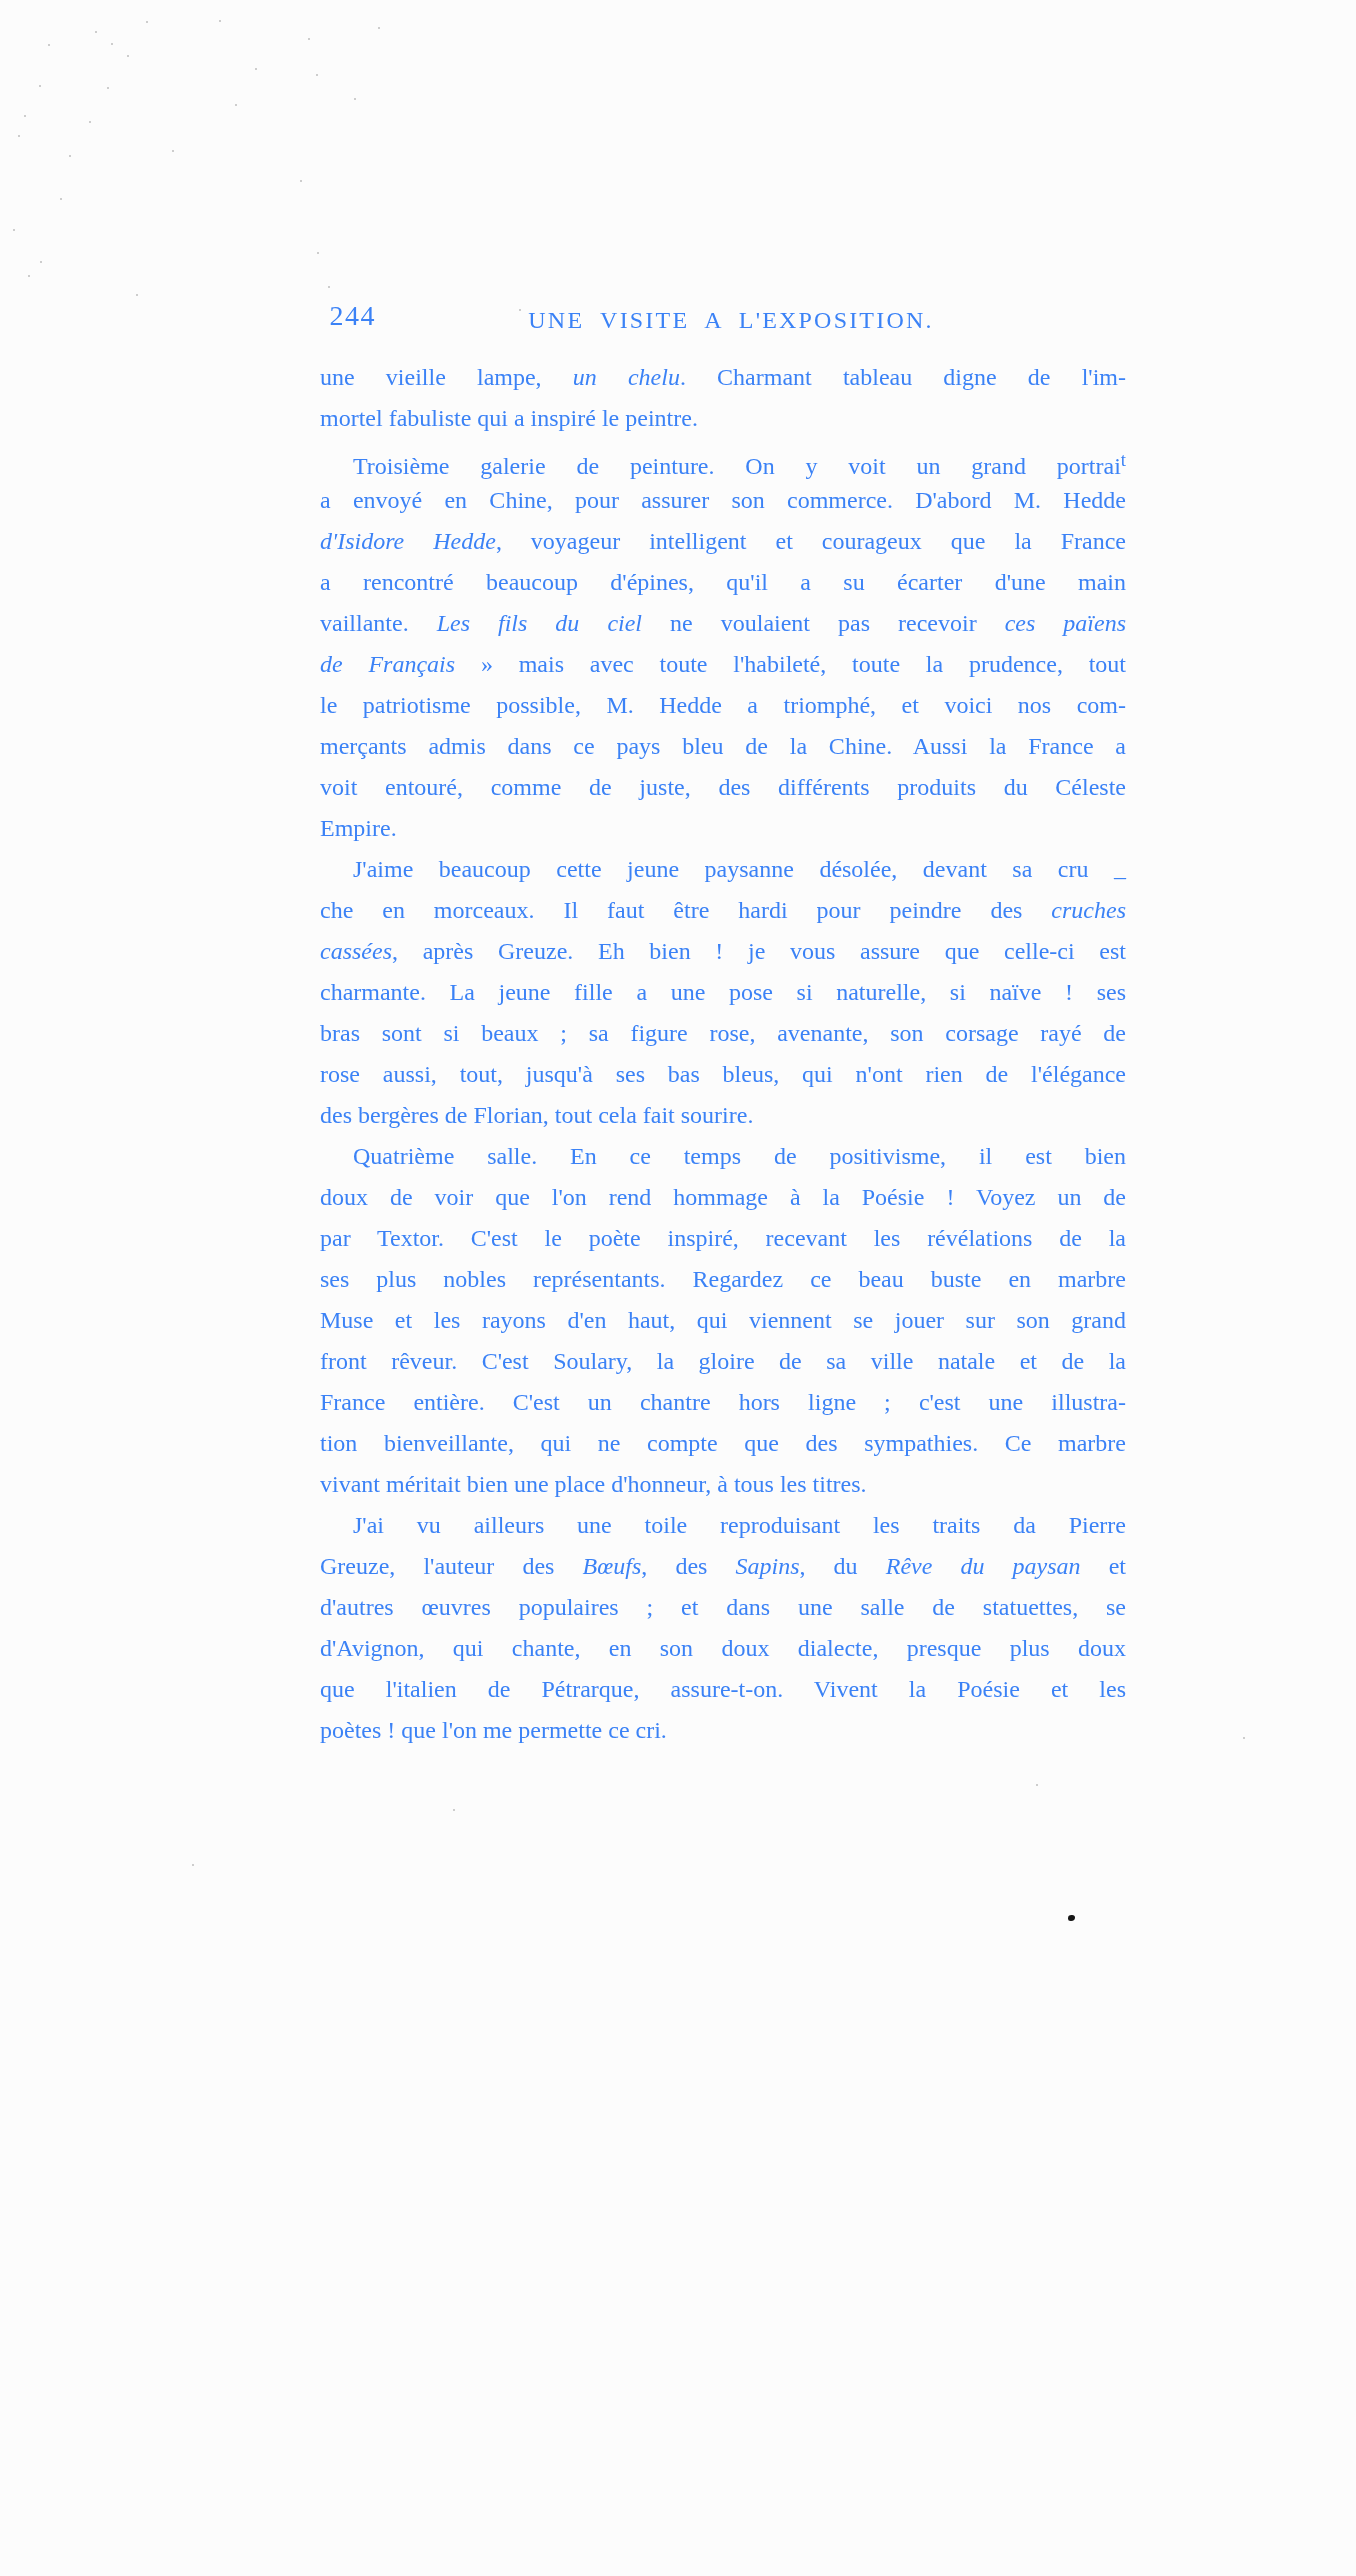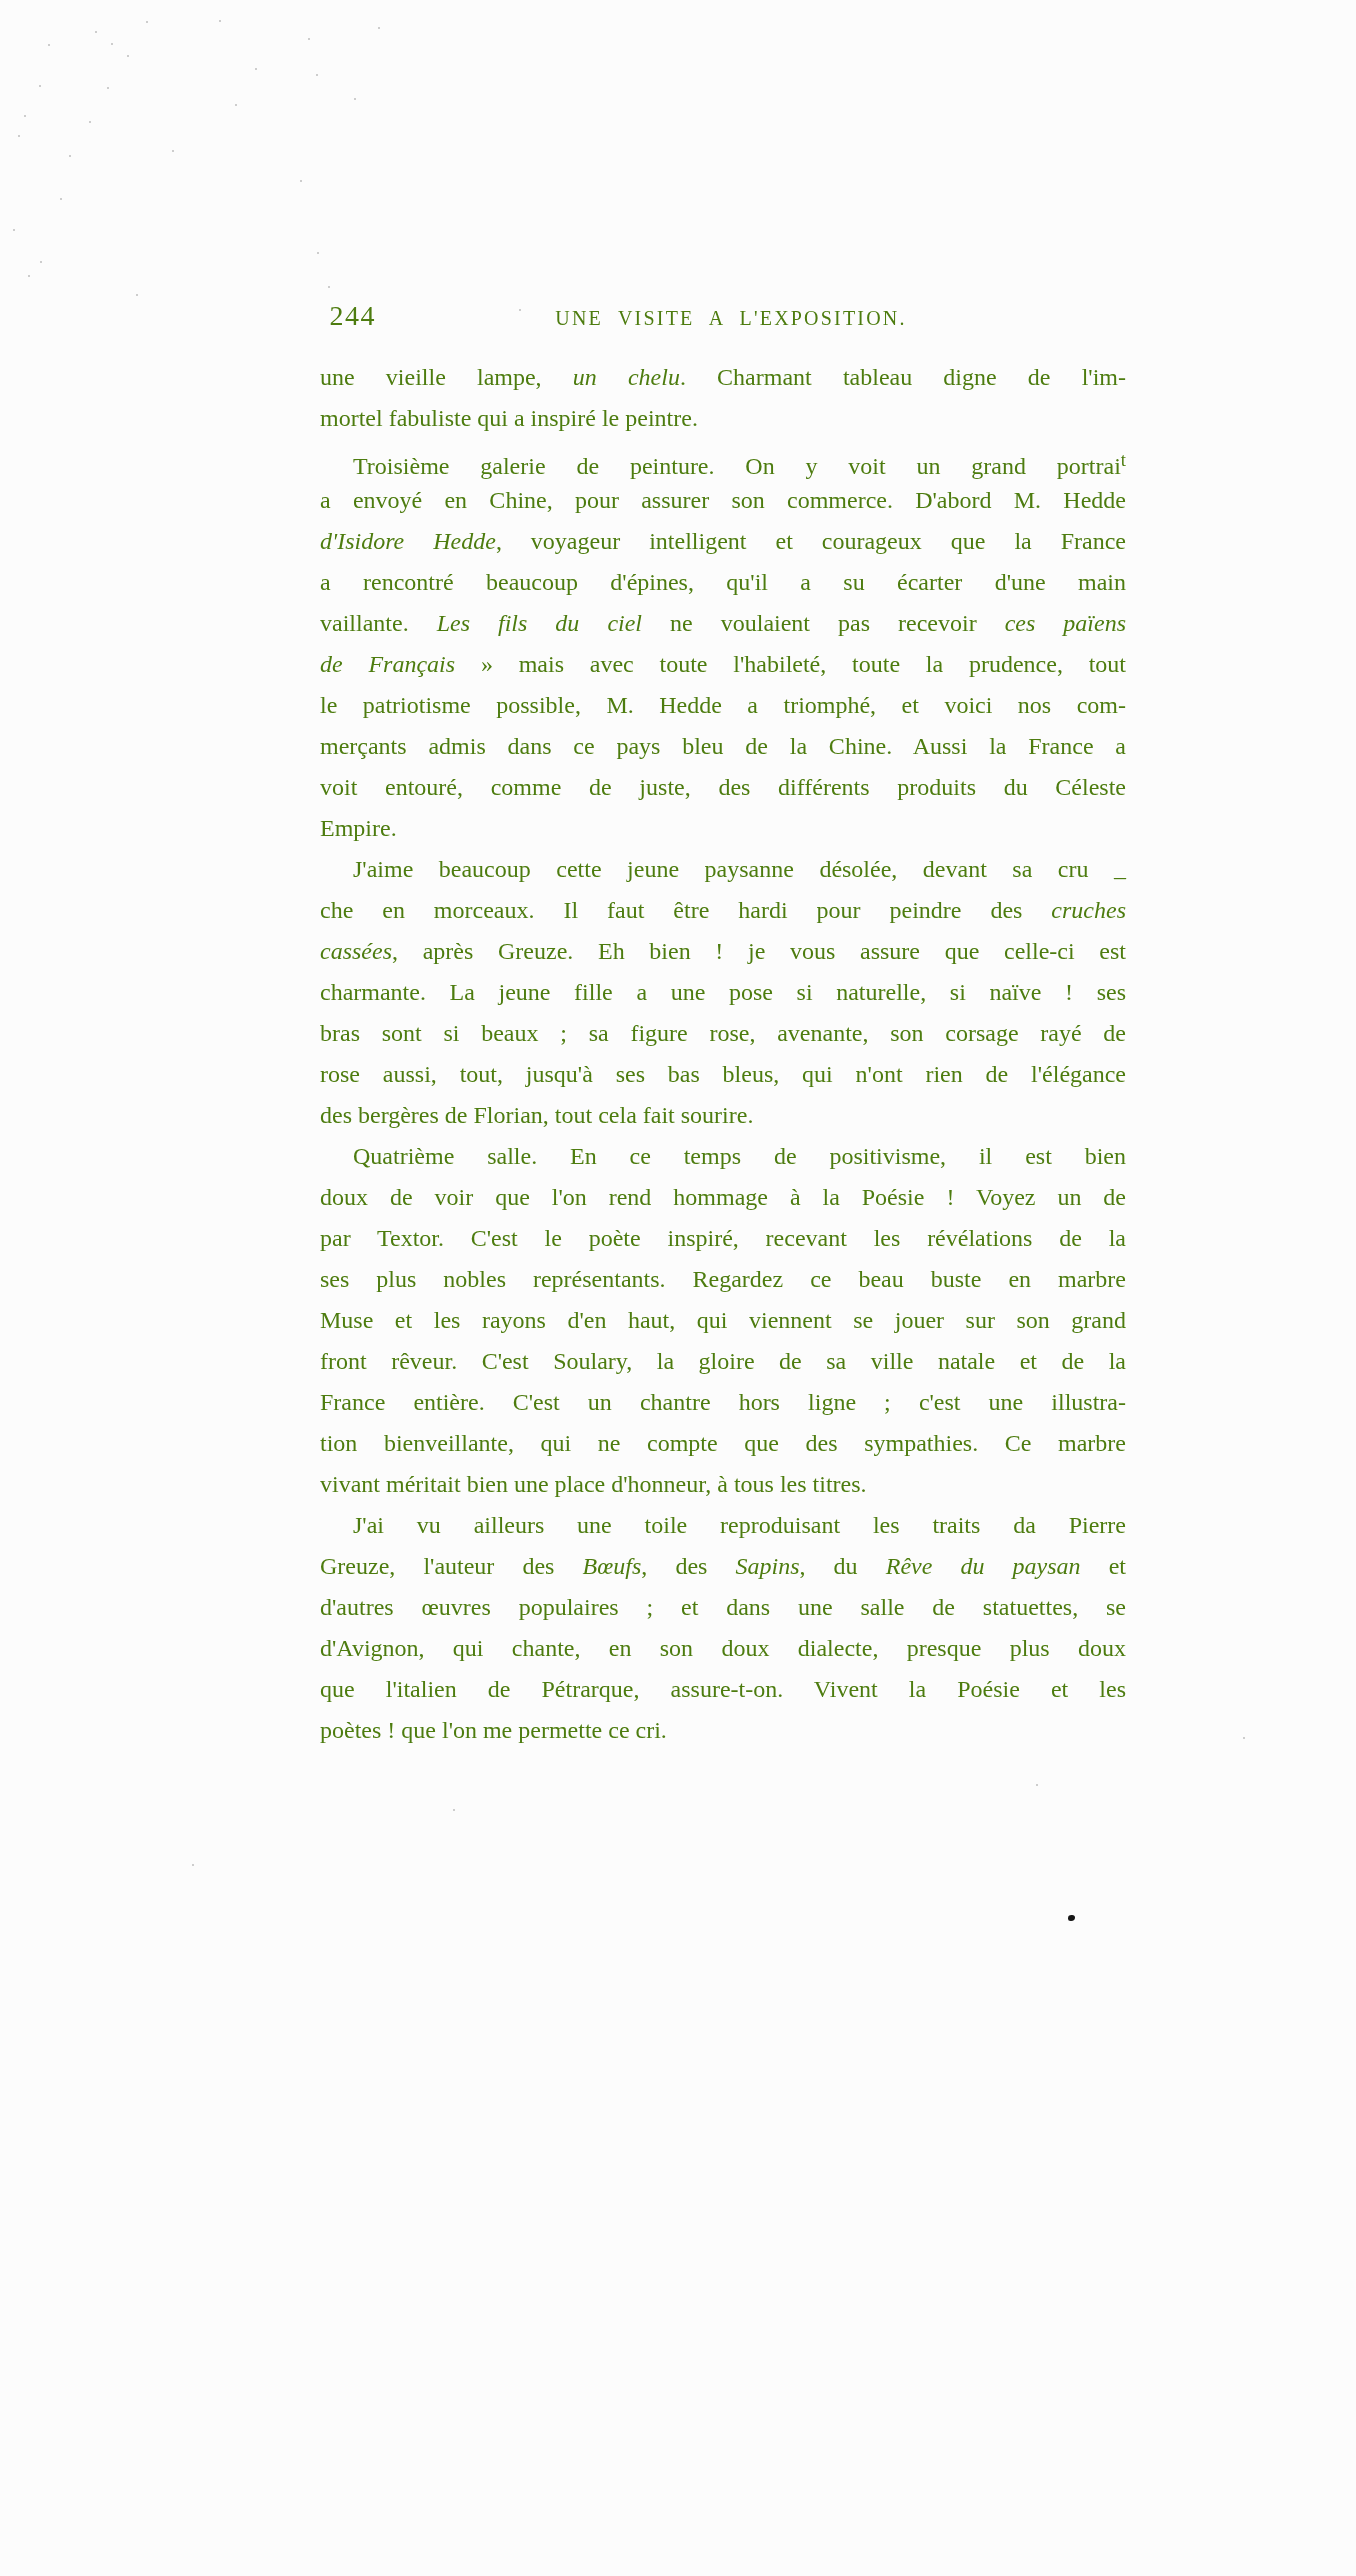--- a/index.html
+++ b/index.html
@@ -7,21 +7,21 @@
     padding: 0;
     background: #fcfcfc;
   }
   .page {
     position: relative;
     width: 1356px;
     height: 2180px;
     background: #fcfcfc;
     overflow: hidden;
     font-family: "Liberation Serif", "DejaVu Serif", serif;
-    color: #4d7c0f;
+    color: #3b82f6;
   }
   
   .header {
     position: absolute;
     left: 328px;
     top: 300px;
     width: 806px;
     height: 40px;
   }
   .page-number {
@@ -30,21 +30,21 @@
     top: 0px;
     font-size: 28px;
     letter-spacing: 1.5px;
   }
   .running-title {
     position: absolute;
     left: 0;
     right: 0;
     top: 7.4px;
     text-align: center;
-    font-size: 20px;
+    font-size: 24px;
     letter-spacing: 2.2px;
     word-spacing: 8.1px;
     white-space: nowrap;
   }
   
   .text-body {
     position: absolute;
     left: 320px;
     top: 357px;
     width: 806px;

